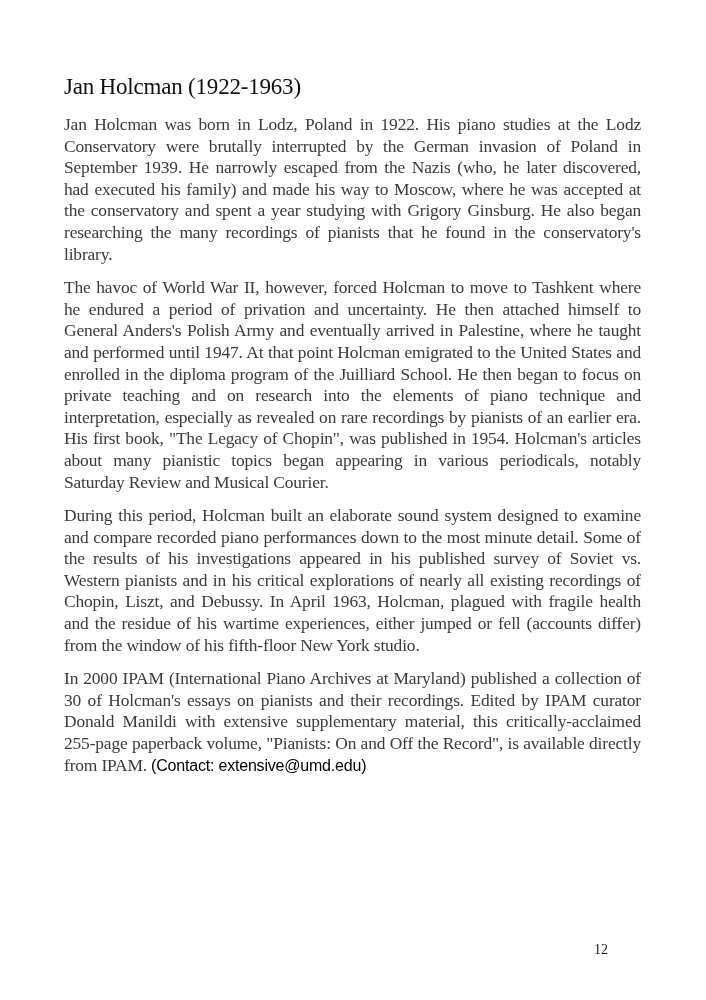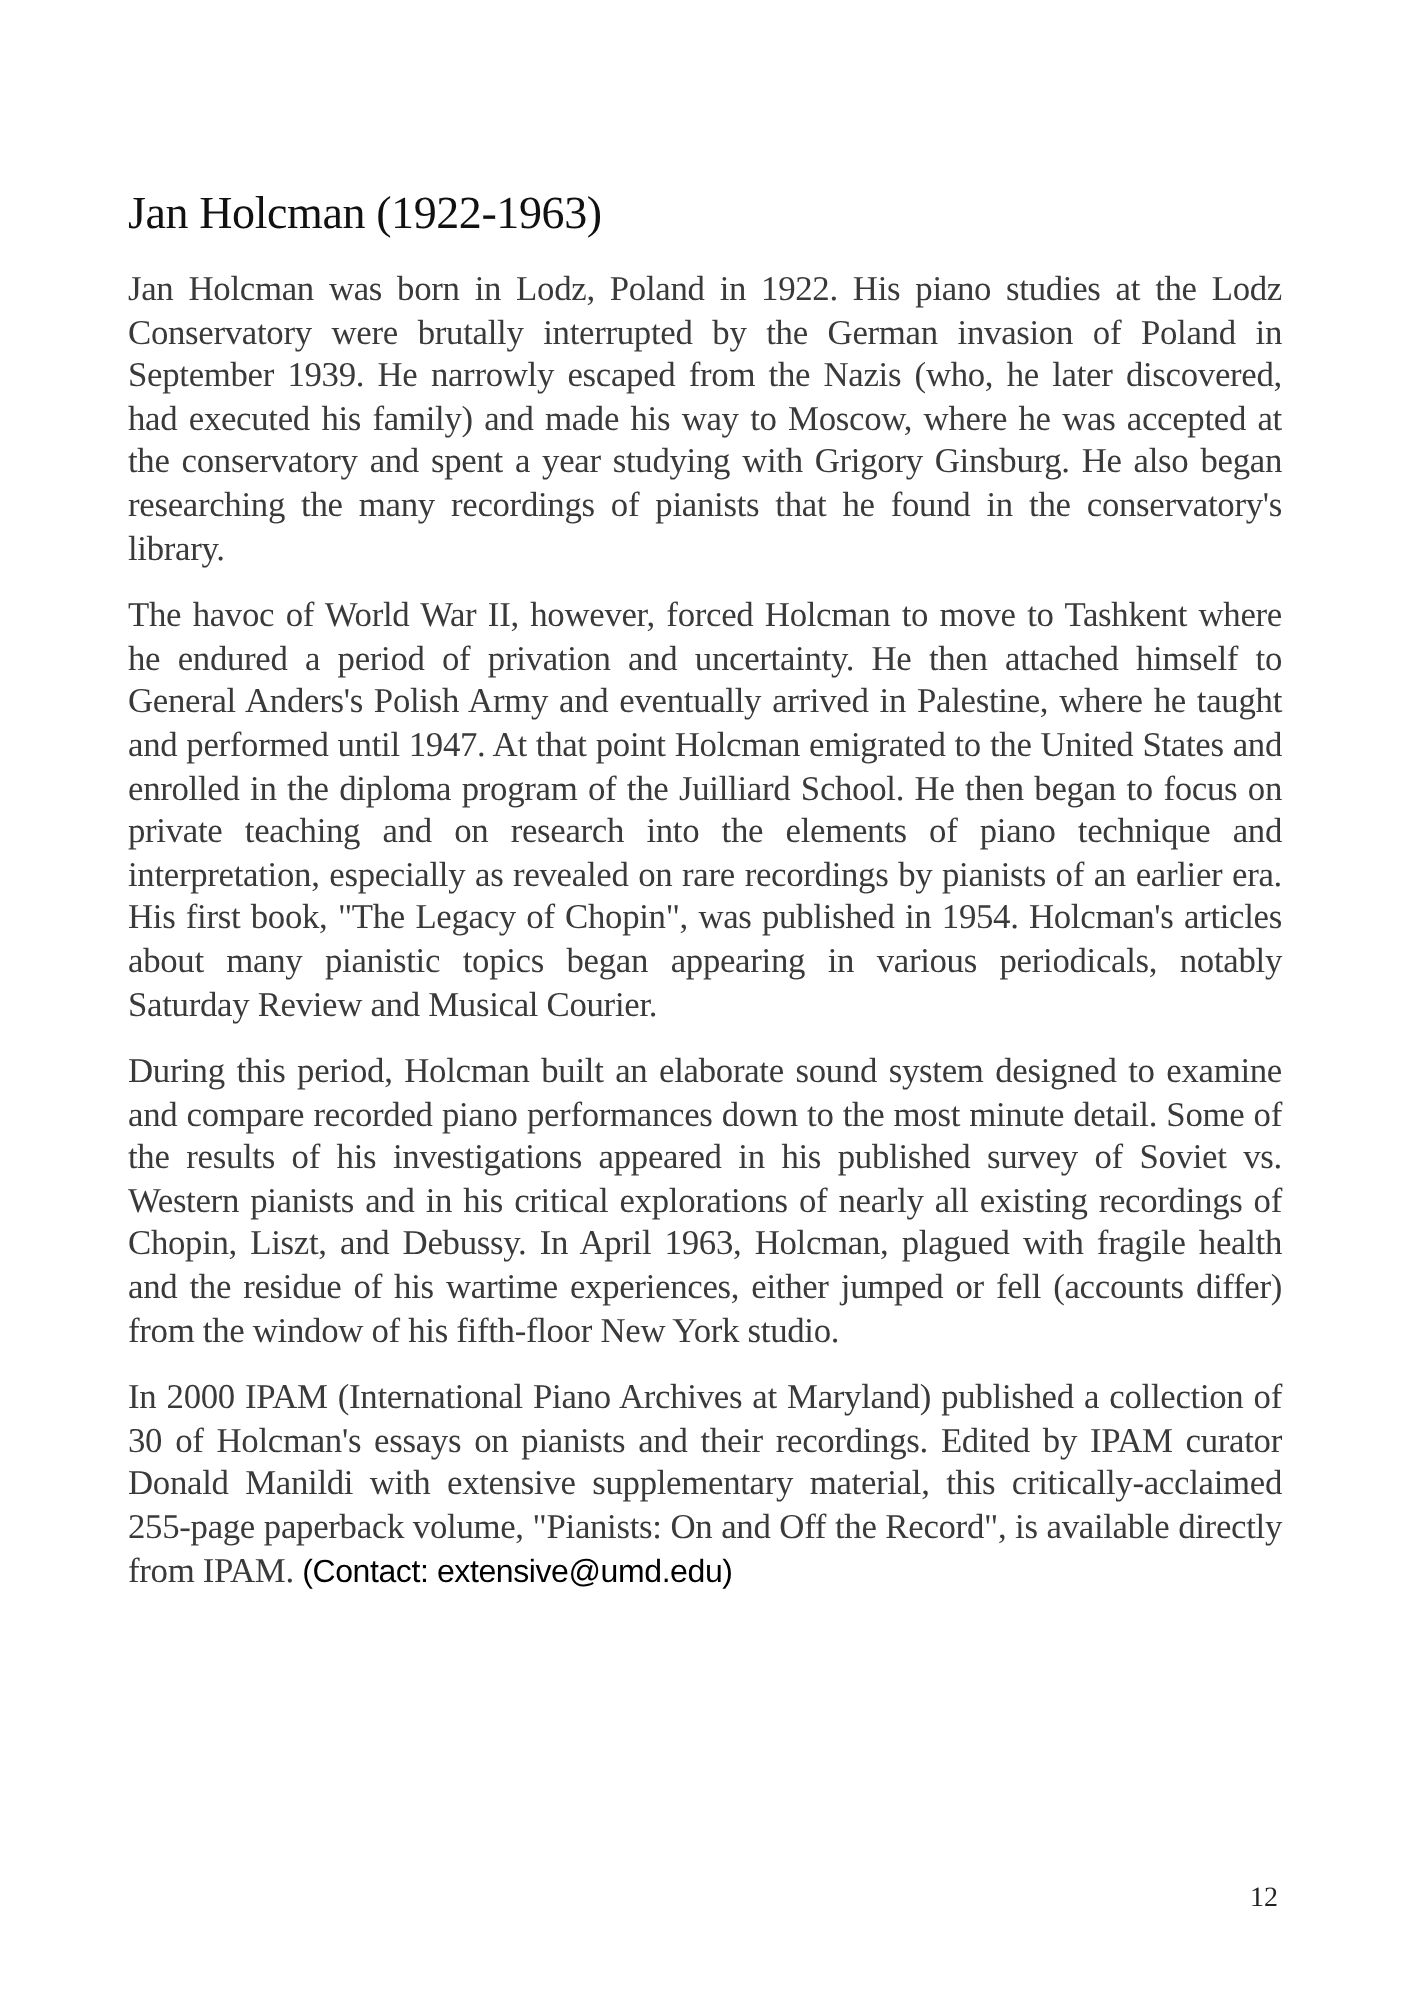--- a/index.html
+++ b/index.html
@@ -9,21 +9,21 @@
     }
     body {
       width: 706px;
       height: 1000px;
       position: relative;
       overflow: hidden;
     }
     .page {
       position: absolute;
       left: 64px;
-      top: 92px;
+      top: 72px;
       width: 578px;
     }
     .title {
       font-family: "Liberation Serif", "DejaVu Serif", serif;
       font-size: 23px;
       color: #111111;
       margin: 0 0 12px 0;
       font-weight: normal;
       line-height: 30px;
       letter-spacing: -0.2px;
@@ -39,21 +39,21 @@
     }
     .contact {
       font-family: "Liberation Sans", "DejaVu Sans", sans-serif;
       color: #000000;
       font-size: 16px;
       letter-spacing: -0.2px;
       display: inline-block;
     }
     .page-number {
       position: absolute;
-      left: 625px;
+      left: 594px;
       top: 942px;
       font-family: "Liberation Serif", "DejaVu Serif", serif;
       font-size: 14px;
       color: #222222;
     }
   </style>
 </head>
 <body>
 
 <div class="page">

